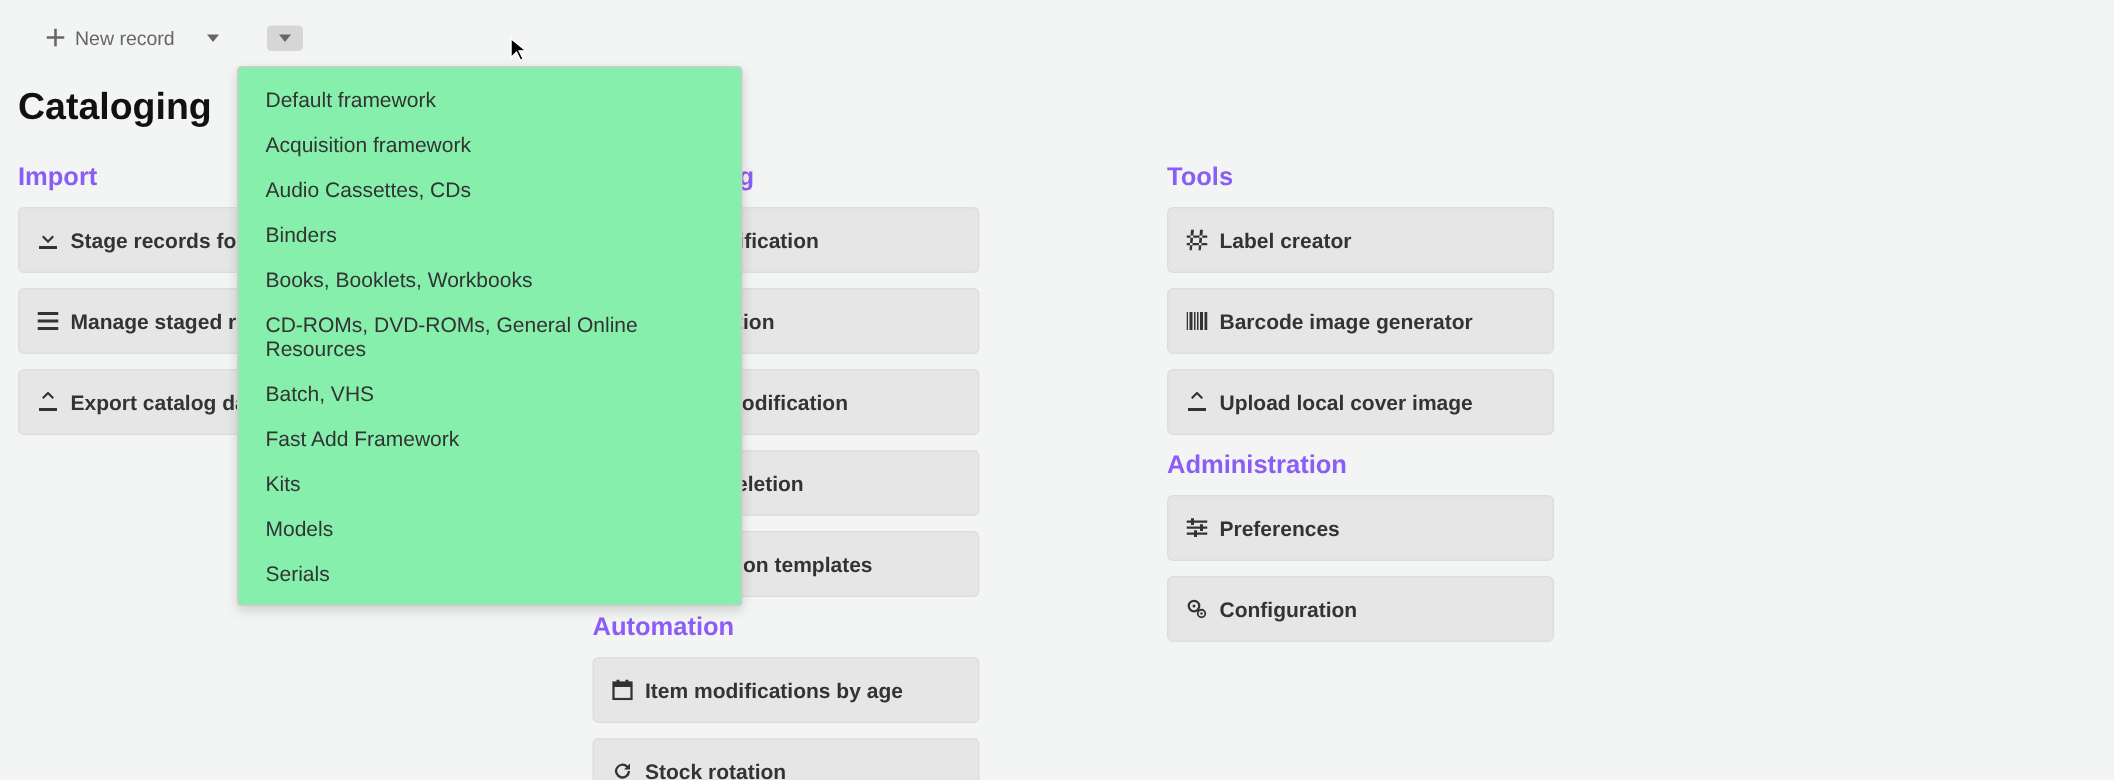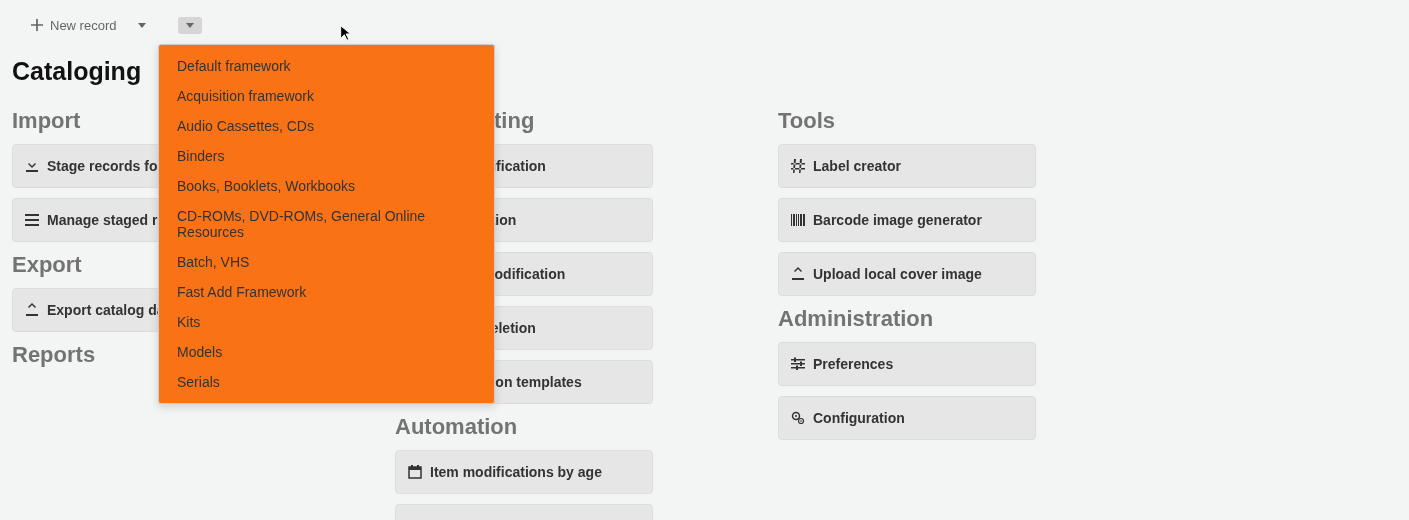--- a/index.html
+++ b/index.html
@@ -55,23 +55,23 @@
     color: #111;
     margin: 14px 0 14px 12px;
   }
   .cols {
     display: flex;
     padding-left: 12px;
     gap: 125px;
   }
   .col { width: 258px; }
   .section-head {
-    font-size: 22px;
+    font-size: 17px;
     font-weight: bold;
-    color: #737373;
+    color: #8b5cf6;
     margin: 8px 0 10px 0;
   }
   .card-btn {
     display: flex;
     align-items: center;
     gap: 8px;
     background: #e6e6e6;
     border: 1px solid #ddd;
     border-radius: 4px;
     padding: 13px 12px;
@@ -88,21 +88,21 @@
     width: 14px; height: 14px;
     align-items: center;
     justify-content: center;
     flex-shrink: 0;
   }
   .dropdown {
     position: absolute;
     left: 158px;
     top: 44px;
     width: 337px;
-    background: #f97316;
+    background: #86efac;
     border: 1px solid #ccc;
     border-radius: 3px;
     box-shadow: 0 3px 8px rgba(0,0,0,0.15);
     padding: 6px 0;
     z-index: 10;
   }
   .dropdown-item {
     padding: 7px 18px;
     font-size: 14px;
     color: #333;
@@ -155,32 +155,30 @@
       <span class="icon">
         <svg viewBox="0 0 14 14" width="14" height="14">
             <rect x="0" y="1" width="14" height="2" fill="#333"></rect>
             <rect x="0" y="6" width="14" height="2" fill="#333"></rect>
             <rect x="0" y="11" width="14" height="2" fill="#333"></rect>
           </svg>
       </span>
       <span>Manage staged records</span>
     </div>
 
-    <div class="section-head">Export</div>
 
     <div class="card-btn">
       <span class="icon">
         <svg viewBox="0 0 14 14" width="14" height="14">
             <path d="M7 9V2l3 3 1-1-4-4-4 4 1 1 3-3v7zM1 11h12v2H1z" fill="#333"></path>
           </svg>
       </span>
       <span>Export catalog data</span>
     </div>
 
-    <div class="section-head">Reports</div>
 
   </div>
 
   <div class="col">
     <div class="section-head">Batch editing</div>
 
     <div class="card-btn">
       <span class="icon">
         <svg viewBox="0 0 14 14" width="14" height="14">
             <path d="M10 0l4 4-9 9H1v-4z" fill="#333"></path>

